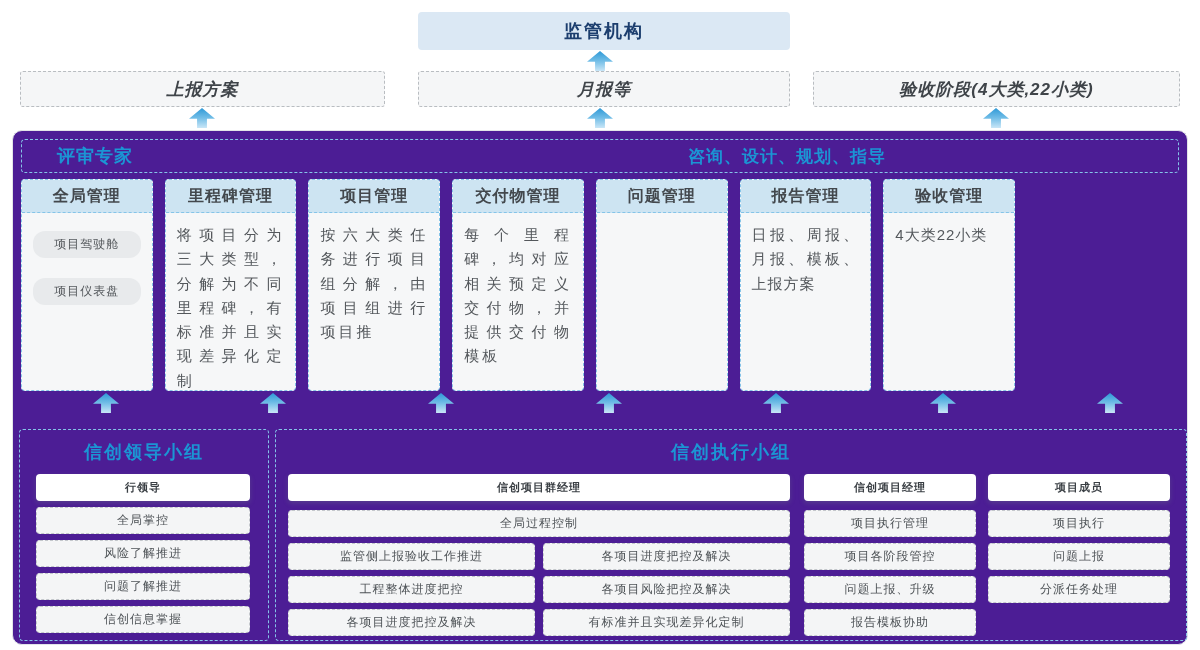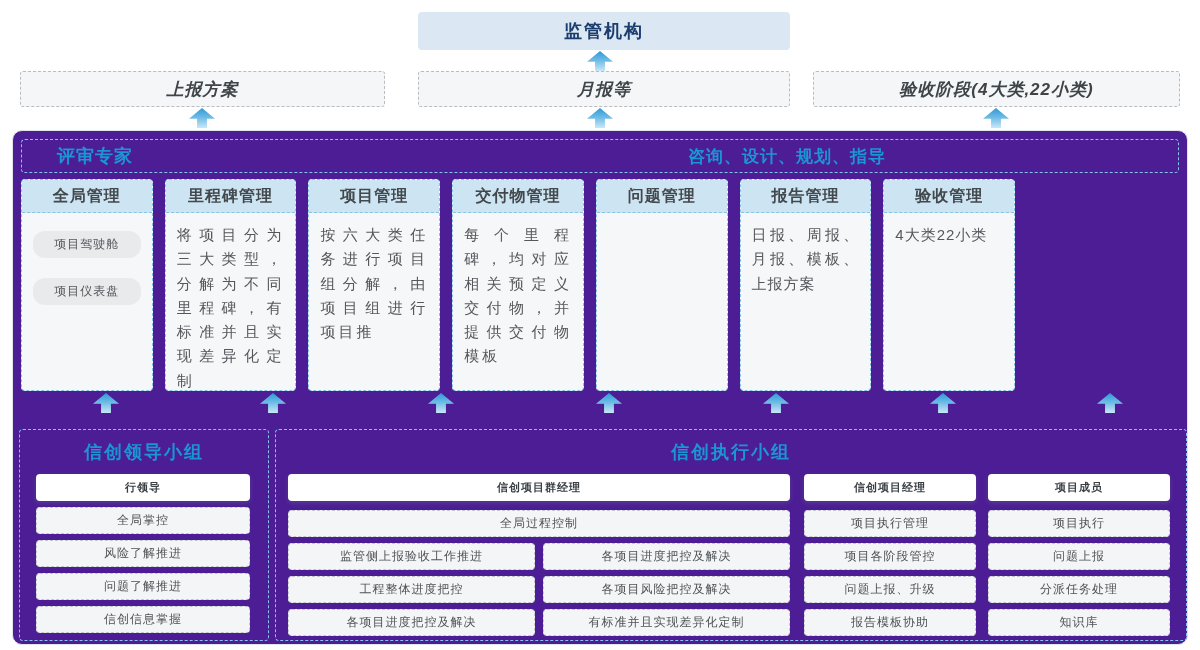--- a/index.html
+++ b/index.html
@@ -201,18 +201,17 @@
         <div class="item">项目各阶段管控</div>
         <div class="item">问题上报、升级</div>
         <div class="item">报告模板协助</div>
       </div>
 
       <div class="subcol mem">
         <div class="role">项目成员</div>
         <div class="item first">项目执行</div>
         <div class="item">问题上报</div>
         <div class="item">分派任务处理</div>
-        <div class="item">知识库</div>
       </div>
     </div>
 
   </div>
 </div>
 
 </body></html>

